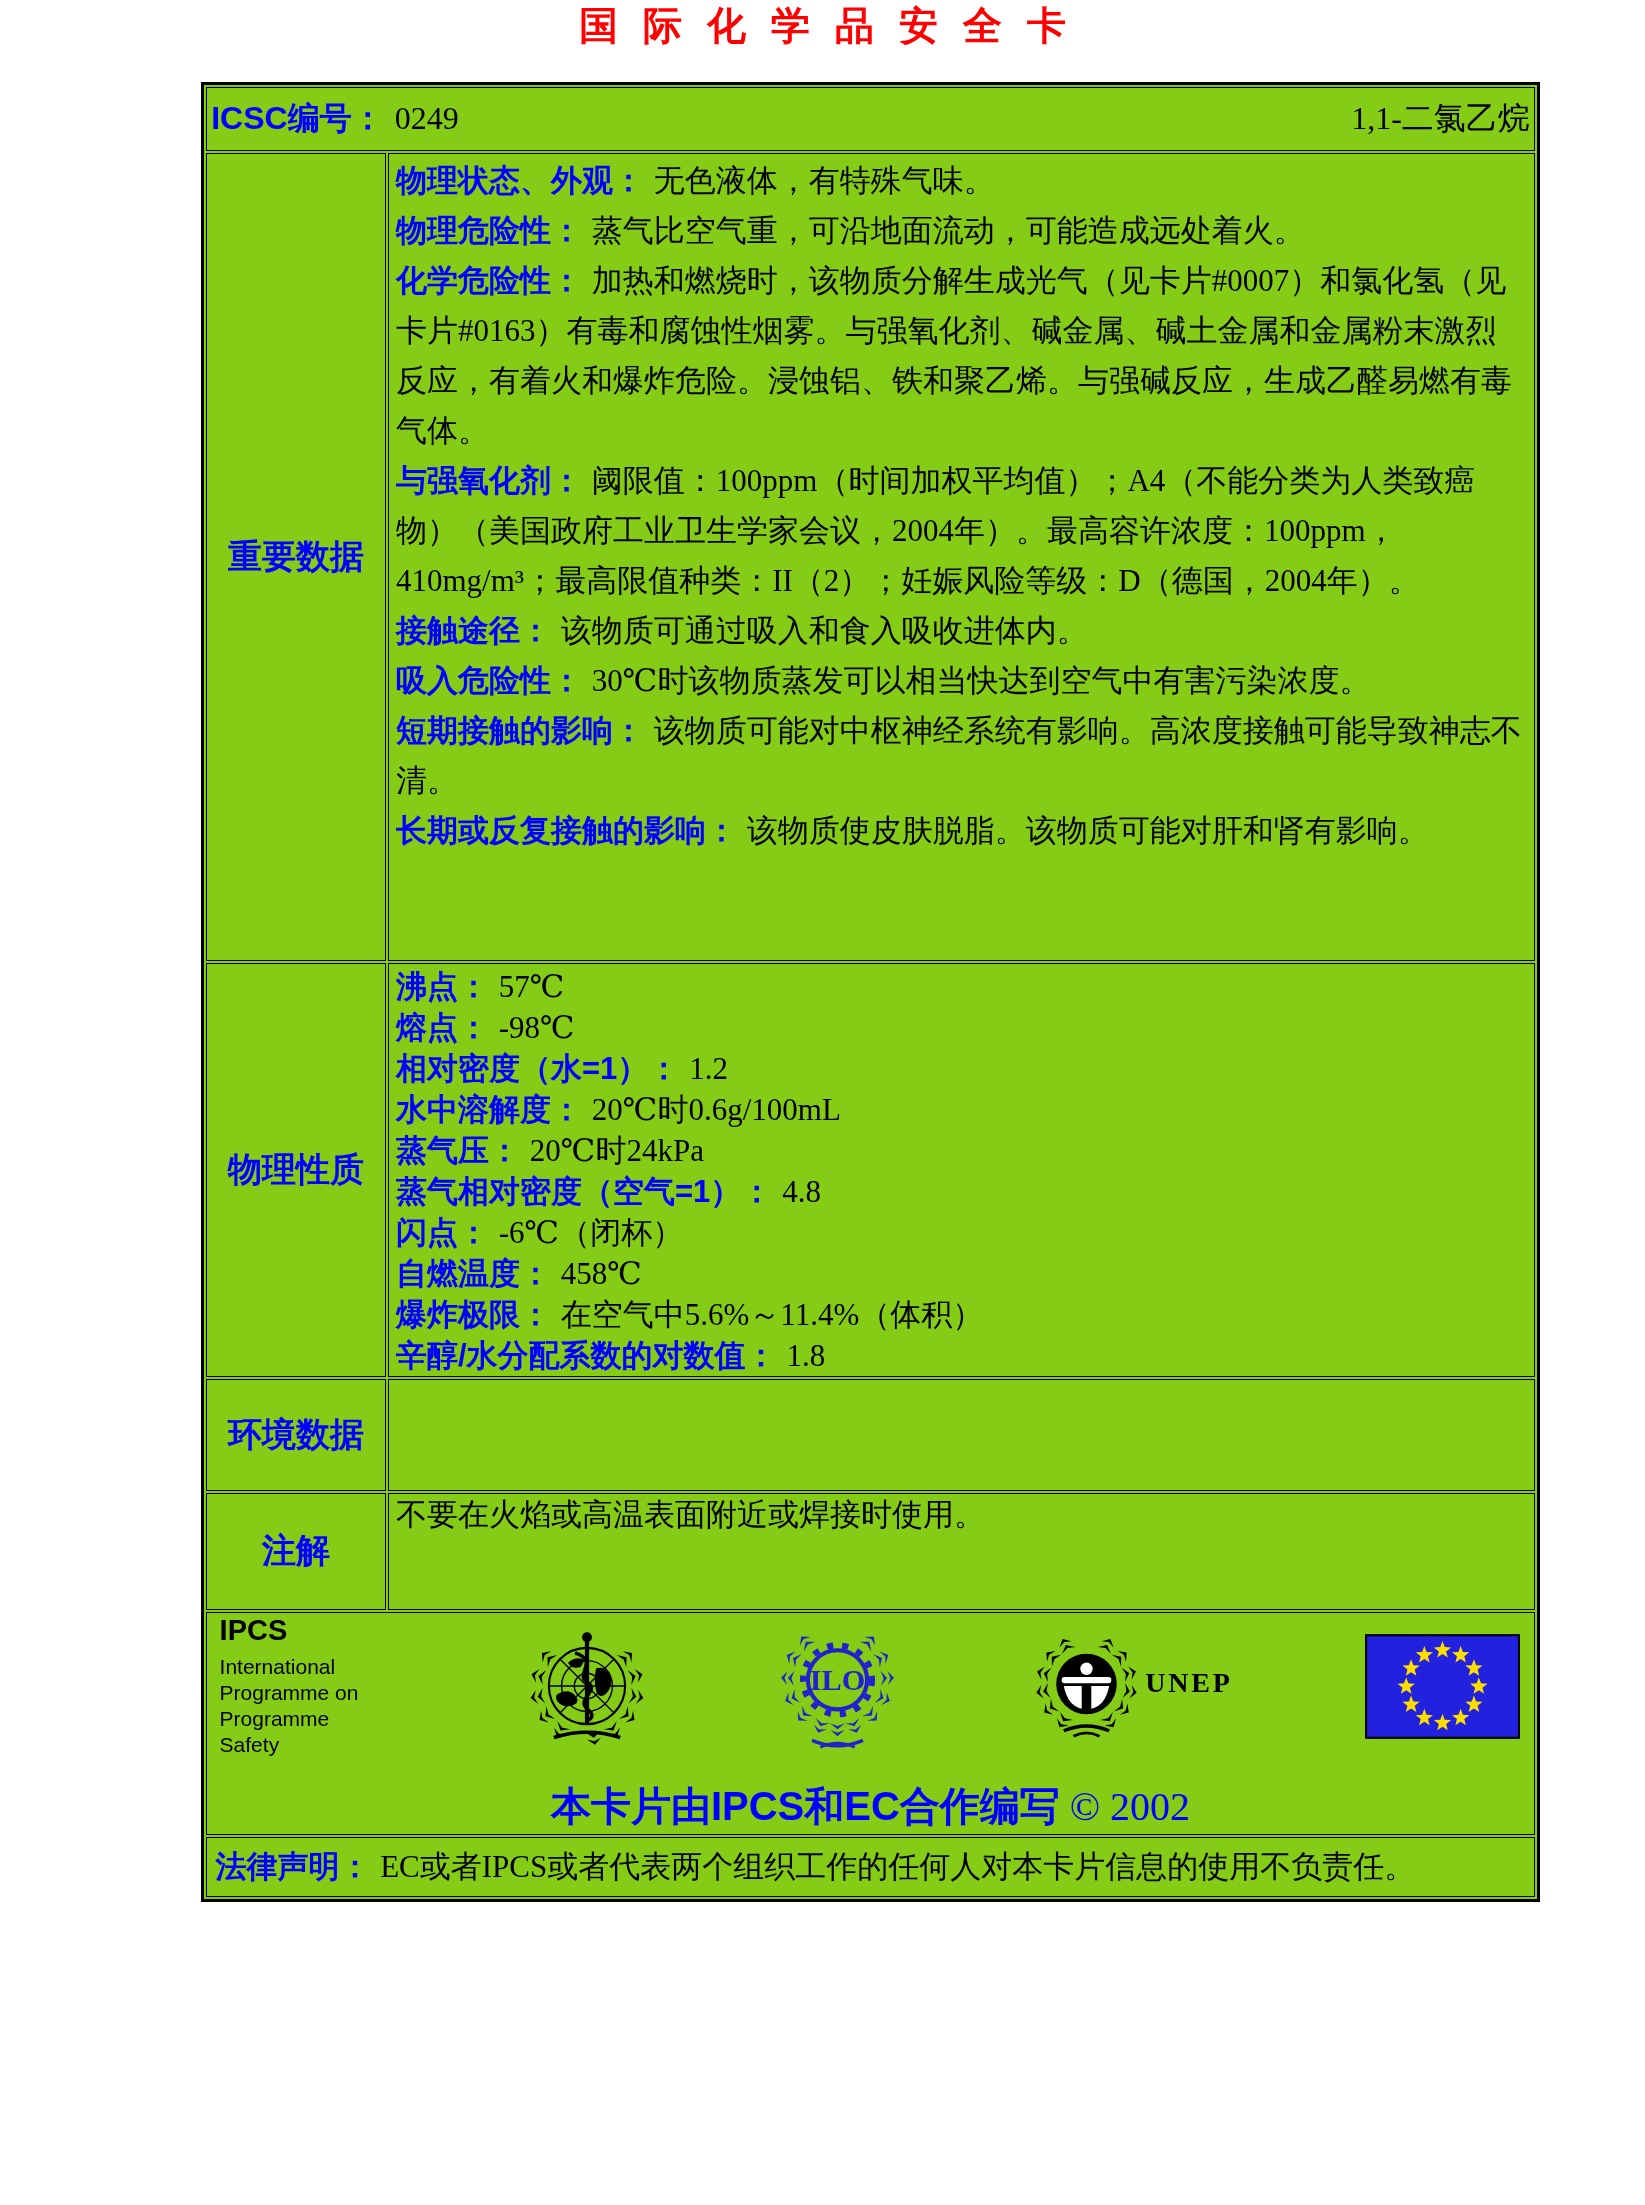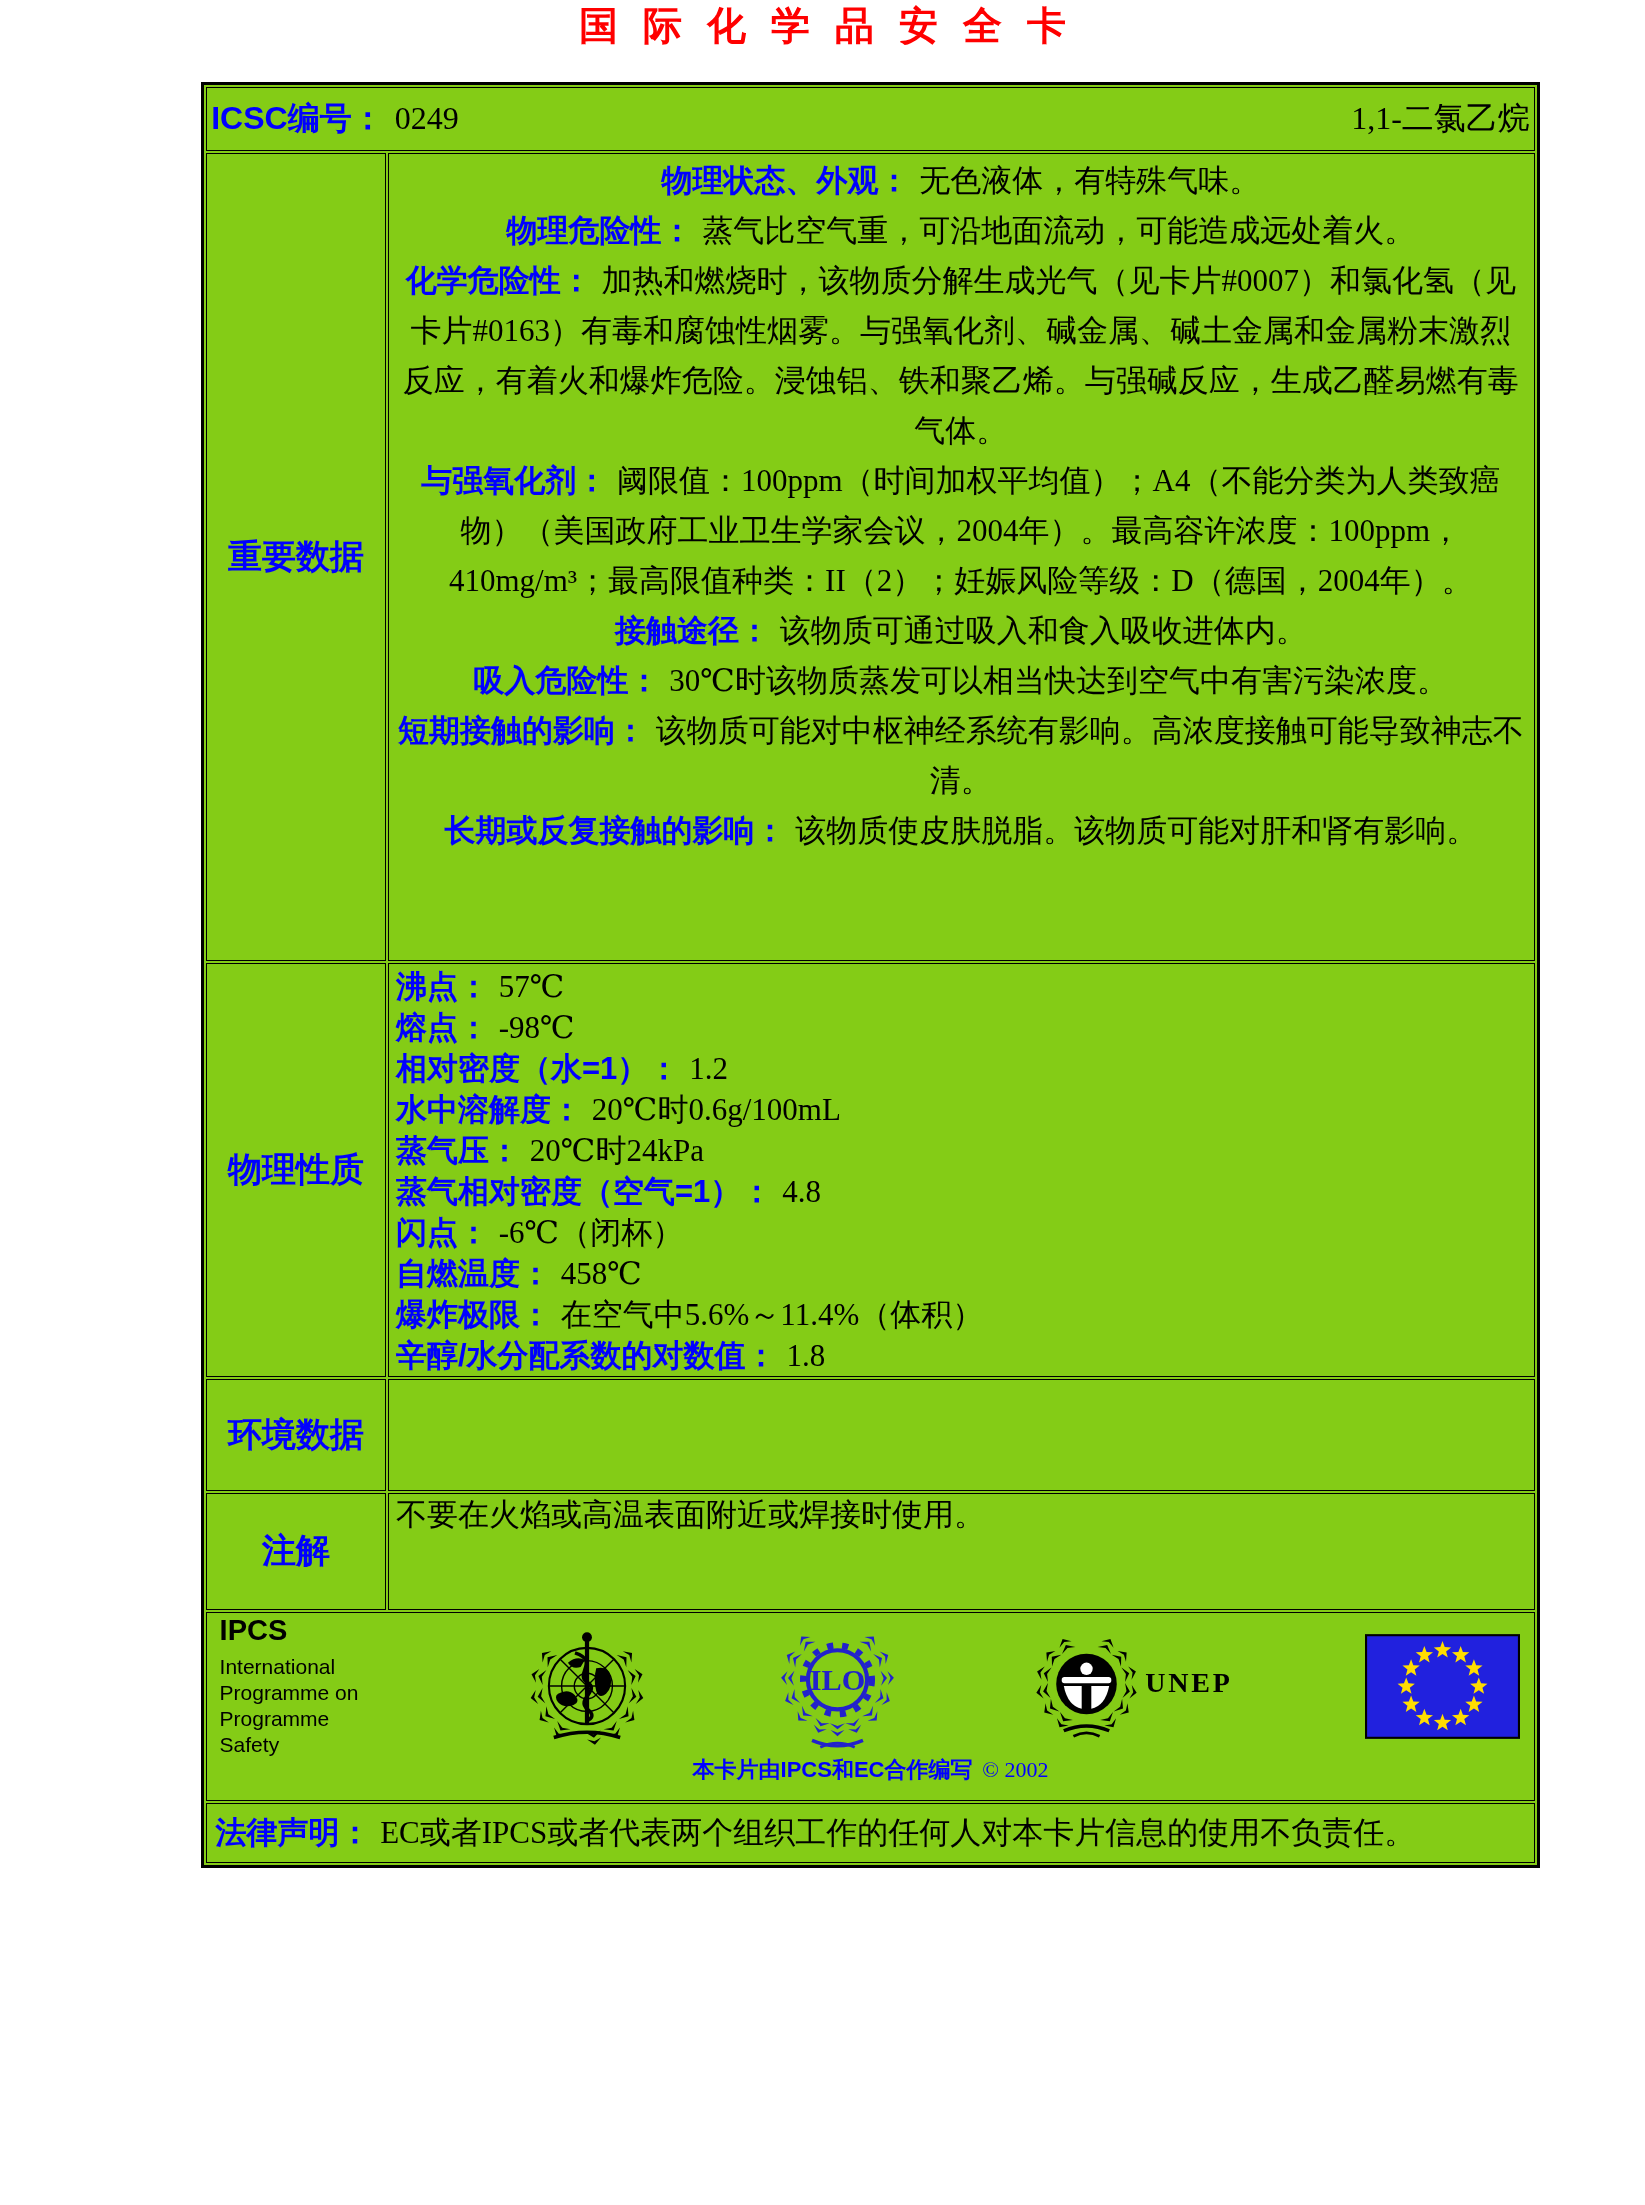--- a/index.html
+++ b/index.html
@@ -44,21 +44,21 @@
   }
   .hdr-flex{
     display:flex;justify-content:space-between;align-items:center;
     height:100%;padding:0 4.2px;font-size:32px;
   }
   .hdr-label{
     color:var(--accent_blue);font-weight:bold;
     font-family:"Liberation Sans","DejaVu Sans",sans-serif;
     margin-right:11.2px;
   }
-  .imp p{margin:0;line-height:50px;text-align:center;}
+  .imp p{margin:0;line-height:50px;}
   .phys p{margin:0;line-height:41px;}
   .notes-text{line-height:39px;}
   .inline-label{
     color:var(--accent_blue);font-weight:bold;
     font-family:"Liberation Sans","DejaVu Sans",sans-serif;
     margin-right:9.8px;
   }
   td.addl-content{vertical-align:middle;}
   
   .logo-row{
@@ -70,22 +70,22 @@
     color:#000;width:175px;flex:0 0 auto;
   }
   .ipcs-name{font-weight:bold;font-size:29px;line-height:32px;}
   .ipcs-sub{font-size:21px;line-height:26px;margin-top:8.4px;}
   .unep-wrap{display:flex;flex-direction:row;align-items:center;flex:0 0 auto;}
   .unep-caption{
     font-family:"Liberation Serif","DejaVu Serif",serif;
     font-weight:bold;font-size:28px;letter-spacing:2.8px;margin-top:-5.6px;
   }
   .credit-line{
-    text-align:center;margin-top:2px;
-    color:var(--accent_blue);font-size:22px;
+    text-align:center;margin-top:26px;
+    color:var(--accent_blue);font-size:40px;
     font-family:"Liberation Sans","DejaVu Sans",sans-serif;
   }
   .credit-main{font-weight:bold;}
   .credit-copy{font-weight:normal;margin-left:9.8px;font-family:"Liberation Serif","DejaVu Serif",serif;}
   td.legal-cell{vertical-align:middle;padding:0 8.4px;font-size:31px;}
   svg{display:block;flex:0 0 auto;}
 </style>
 </head>
 <body>
 

